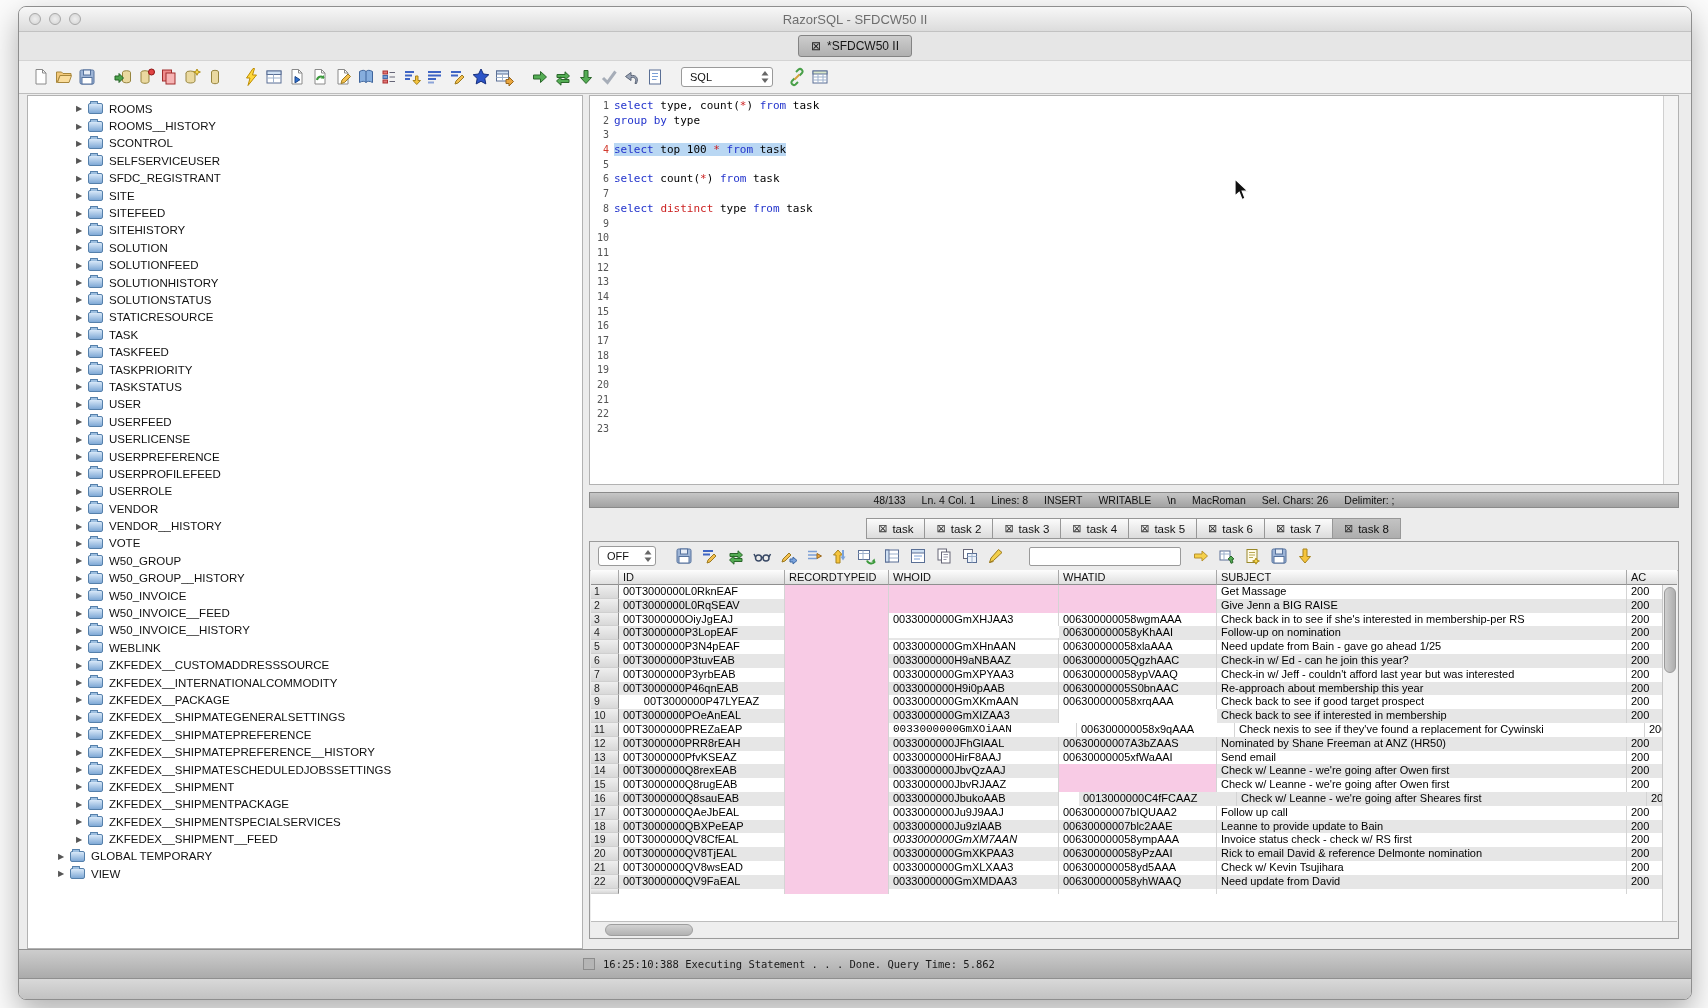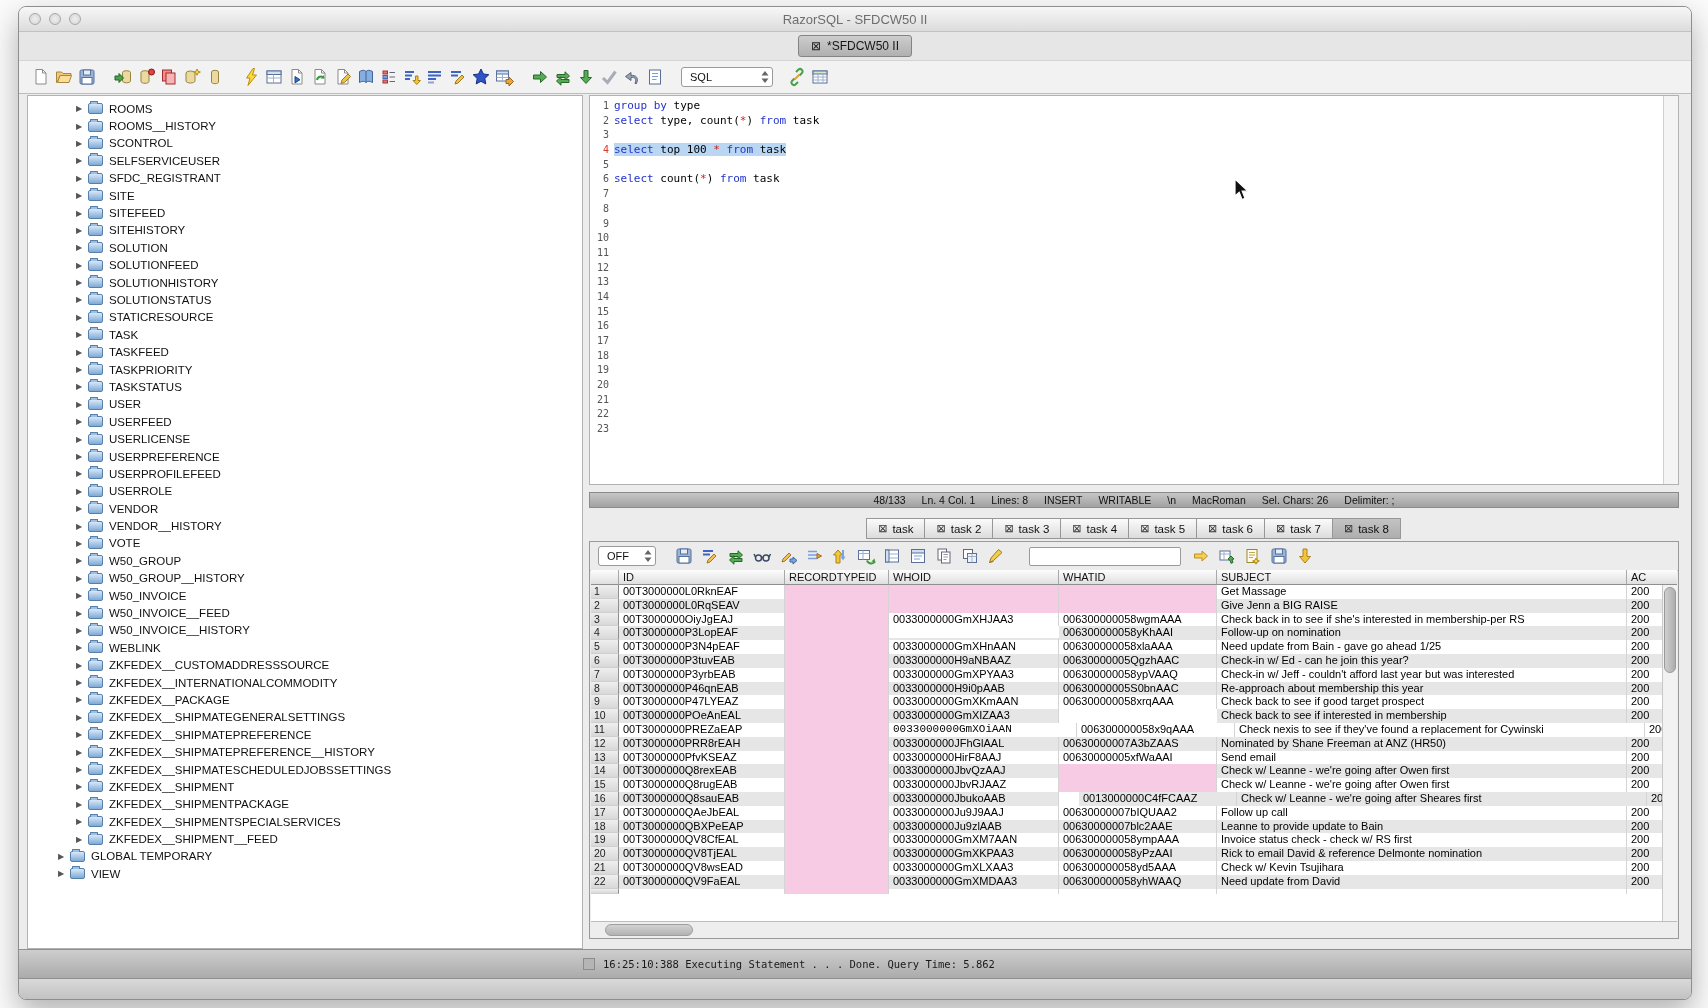--- a/index.html
+++ b/index.html
@@ -505,27 +505,28 @@
             <div class="lnum">16</div>
             <div class="lnum">17</div>
             <div class="lnum">18</div>
             <div class="lnum">19</div>
             <div class="lnum">20</div>
             <div class="lnum">21</div>
             <div class="lnum">22</div>
             <div class="lnum">23</div>
           </div>
         <div class="code" id="code">
+            <div class="cline"><span class="kw">select</span><span class="pl"> type, count(</span><span class="rd">*</span><span class="pl">) </span><span class="kw">from</span><span class="pl"> task</span></div>
             <div class="cline"><span class="kw">group by</span><span class="pl"> type</span></div>
-            <div class="cline"><span class="kw">select</span><span class="pl"> type, count(</span><span class="rd">*</span><span class="pl">) </span><span class="kw">from</span><span class="pl"> task</span></div>
             <div class="cline"></div>
             <div class="cline"><span class="selhl"><span class="kw">select</span><span class="pl"> top 100 </span><span class="rd">*</span><span class="pl"> </span><span class="kw">from</span><span class="pl"> task</span></span></div>
             <div class="cline"></div>
             <div class="cline"><span class="kw">select</span><span class="pl"> count(</span><span class="rd">*</span><span class="pl">) </span><span class="kw">from</span><span class="pl"> task</span></div>
             <div class="cline"></div>
+            <div class="cline"><span class="kw">select</span><span class="pl"> </span><span class="rd">distinct</span><span class="pl"> type </span><span class="kw">from</span><span class="pl"> task</span></div>
             <div class="cline"></div>
             <div class="cline"></div>
             <div class="cline"></div>
             <div class="cline"></div>
             <div class="cline"></div>
             <div class="cline"></div>
             <div class="cline"></div>
             <div class="cline"></div>
             <div class="cline"></div>
             <div class="cline"></div>
@@ -762,21 +763,21 @@
                 <div class="gnum" style="width: 28px;">8</div>
                 <div class="gcell" style="width: 166px;">00T3000000P46qnEAB</div>
                 <div class="gcell null" style="width: 104px;"></div>
                 <div class="gcell" style="width: 170px;">0033000000H9i0pAAB</div>
                 <div class="gcell" style="width: 158px;">00630000005S0bnAAC</div>
                 <div class="gcell" style="width: 410px;">Re-approach about membership this year</div>
                 <div class="gcell" style="width: 60px;">200</div>
               </div>
               <div class="grow">
                 <div class="gnum" style="width: 28px;">9</div>
-                <div class="gcell" style="width: 166px;">00T3000000P47LYEAZ</div>
+                <div class="gcell" style="width: 166px; text-align: center;">00T3000000P47LYEAZ</div>
                 <div class="gcell null" style="width: 104px;"></div>
                 <div class="gcell" style="width: 170px;">0033000000GmXKmAAN</div>
                 <div class="gcell" style="width: 158px;">006300000058xrqAAA</div>
                 <div class="gcell" style="width: 410px;">Check back to see if good target prospect</div>
                 <div class="gcell" style="width: 60px;">200</div>
               </div>
               <div class="grow even">
                 <div class="gnum" style="width: 28px;">10</div>
                 <div class="gcell" style="width: 166px;">00T3000000POeAnEAL</div>
                 <div class="gcell null" style="width: 104px;"></div>
@@ -854,21 +855,21 @@
                 <div class="gcell null" style="width: 104px;"></div>
                 <div class="gcell" style="width: 170px;">0033000000Ju9zlAAB</div>
                 <div class="gcell" style="width: 158px;">00630000007blc2AAE</div>
                 <div class="gcell" style="width: 410px;">Leanne to provide update to Bain</div>
                 <div class="gcell" style="width: 60px;">200</div>
               </div>
               <div class="grow">
                 <div class="gnum" style="width: 28px;">19</div>
                 <div class="gcell" style="width: 166px;">00T3000000QV8CfEAL</div>
                 <div class="gcell null" style="width: 104px;"></div>
-                <div class="gcell" style="width: 170px;">0033000000GmXM7AAN</div>
+                <div class="gcell" style="width: 170px; font-style: italic;">0033000000GmXM7AAN</div>
                 <div class="gcell" style="width: 158px;">006300000058ympAAA</div>
                 <div class="gcell" style="width: 410px;">Invoice status check - check w/ RS first</div>
                 <div class="gcell" style="width: 60px;">200</div>
               </div>
               <div class="grow even">
                 <div class="gnum" style="width: 28px;">20</div>
                 <div class="gcell" style="width: 166px;">00T3000000QV8TjEAL</div>
                 <div class="gcell null" style="width: 104px;"></div>
                 <div class="gcell" style="width: 170px;">0033000000GmXKPAA3</div>
                 <div class="gcell" style="width: 158px;">006300000058yPzAAI</div>

